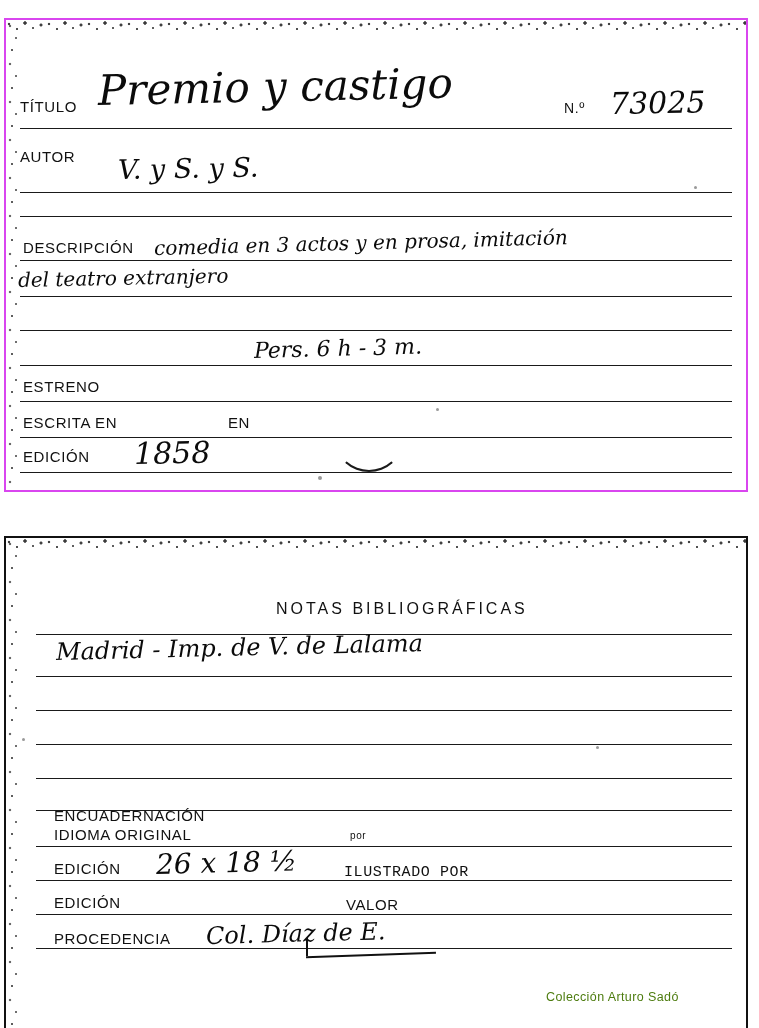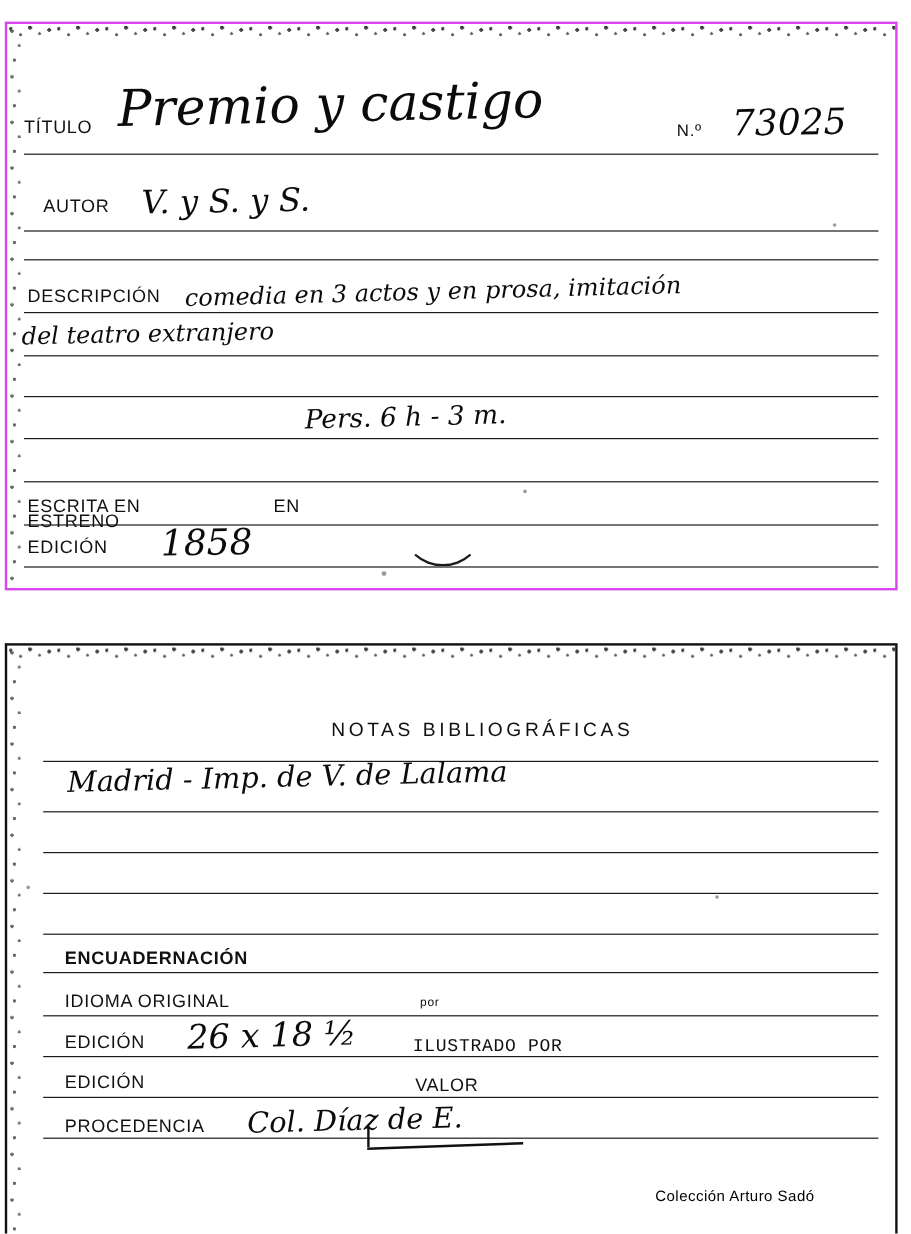--- a/index.html
+++ b/index.html
@@ -106,21 +106,21 @@
     font-style: italic;
     color: #0b0b0b;
     white-space: nowrap;
     transform-origin: left center;
   }
 
   .credit {
     position: absolute;
     font-size: 12.5px;
     letter-spacing: .4px;
-    color: #000000;
+    color: #4d7c0f;
     white-space: nowrap;
   }
 
   
   .speck {
     position: absolute;
     background: #555;
     border-radius: 50%;
     opacity: .6;
   }
@@ -148,25 +148,25 @@
   <div class="rule" style="top:276px;"></div>
   <div class="rule" style="top:310px;"></div>
   <div class="rule" style="top:345px;"></div>
   <div class="rule" style="top:381px;"></div>
   <div class="rule" style="top:417px;"></div>
   <div class="rule" style="top:452px;"></div>
 
   <div class="label" style="left:14px; top:78px;">TÍTULO</div>
   <div class="label" style="left:558px; top:80px; font-size:14px;">N.º</div>
 
-  <div class="label" style="left:14px; top:144px;margin-left:16px;">AUTOR</div>
+  <div class="label" style="left:14px; top:128px;">AUTOR</div>
 
   <div class="label" style="left:17px; top:219px;">DESCRIPCIÓN</div>
 
-  <div class="label" style="left:17px; top:358px;margin-top:48px;">ESTRENO</div>
+  <div class="label" style="left:17px; top:358px;">ESTRENO</div>
 
   <div class="label" style="left:17px; top:394px;">ESCRITA EN</div>
   <div class="label" style="left:222px; top:394px;">EN</div>
 
   <div class="label" style="left:17px; top:428px;">EDICIÓN</div>
 
   <div class="hand" style="left:92px; top:46px; font-size:42px; transform:rotate(-1.2deg);">Premio y castigo</div>
 
   <div class="hand" style="left:604px; top:66px; font-size:30px; transform:rotate(-1deg);">73025</div>
 
@@ -200,21 +200,21 @@
   <div class="rule" style="left:30px; right:14px; top:240px;"></div>
 
   <div class="rule" style="left:30px; right:14px; top:272px;"></div>
   <div class="rule" style="left:30px; right:14px; top:308px;"></div>
   <div class="rule" style="left:30px; right:14px; top:342px;"></div>
   <div class="rule" style="left:30px; right:14px; top:376px;"></div>
   <div class="rule" style="left:30px; right:14px; top:410px;"></div>
 
   <div class="hand" style="left:50px; top:100px; font-size:24px; transform:rotate(-1.4deg);">Madrid - Imp. de V. de Lalama</div>
 
-  <div class="label" style="left:48px; top:252px;font-weight:bold;">ENCUADERNACIÓN</div>
+  <div class="label" style="left:48px; top:269px;">ENCUADERNACIÓN</div>
 
   <div class="label" style="left:48px; top:288px;">IDIOMA ORIGINAL</div>
   <div class="label sm" style="left:344px; top:292px;">por</div>
 
   <div class="label" style="left:48px; top:322px;">EDICIÓN</div>
   <div class="label" style="left:338px; top:326px;font-family:Liberation Mono, monospace;">ILUSTRADO POR</div>
 
   <div class="label" style="left:48px; top:356px;">EDICIÓN</div>
   <div class="label" style="left:340px; top:358px;">VALOR</div>
 

